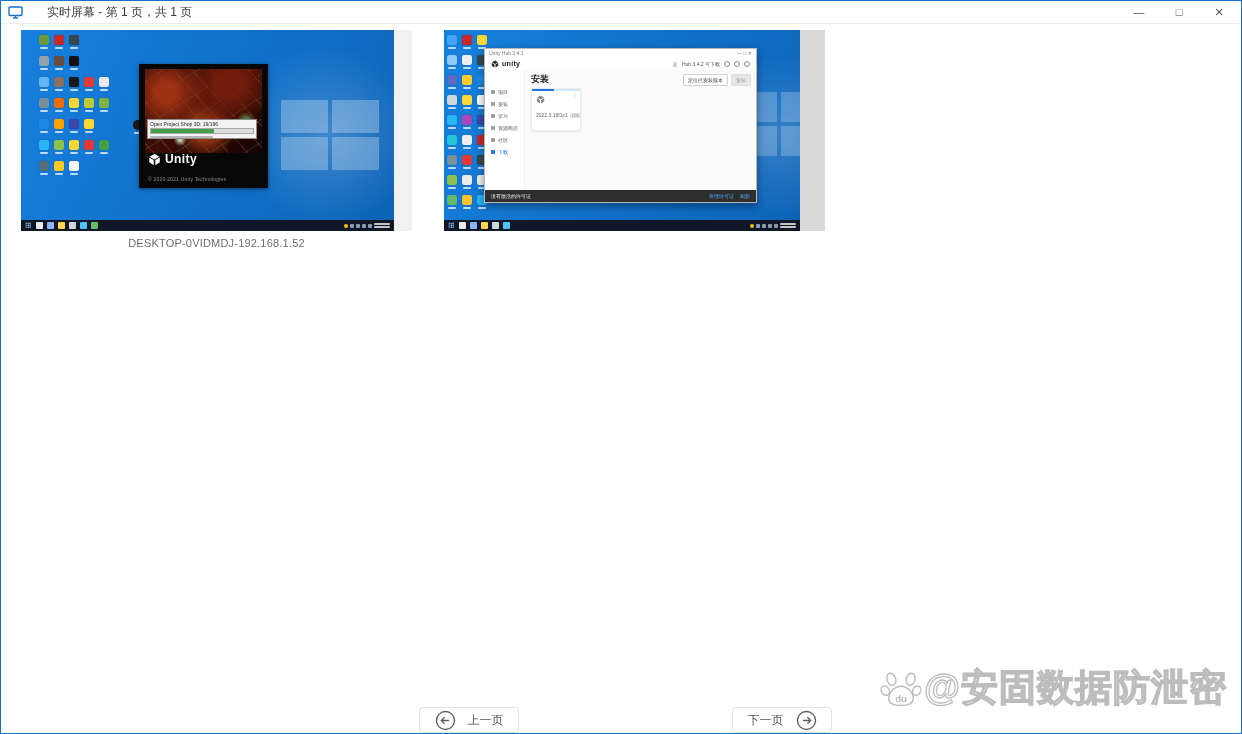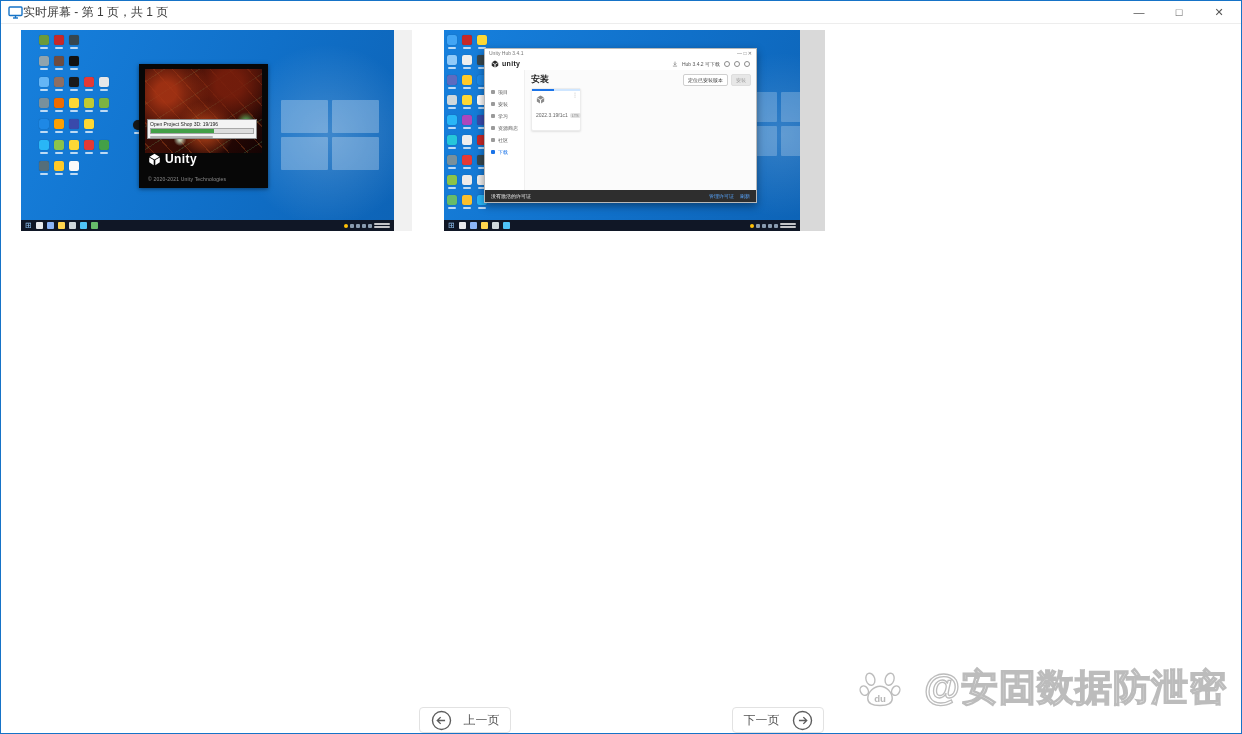--- a/index.html
+++ b/index.html
@@ -1,20 +1,20 @@
 <!DOCTYPE html>
 <html style="--accent: #1673c7; --wallpaper-top: #1780dd; --wallpaper-mid: #1070c9; --wallpaper-bottom: #0d63b6; --taskbar: #101726; --selection-blue: #1a73e8; --progress-green: #43a047; --letterbox-left: #f1f1f1; --letterbox-right: #d9d9d9;"><head>
 <meta charset="utf-8">
 <style>
   html,body{margin:0;padding:0;background:#fff;}
   body{width:1242px;height:734px;overflow:hidden;font-family:"Liberation Sans",sans-serif;position:relative;}
   .app{position:absolute;inset:0;border:1px solid var(--accent,#1673c7);box-sizing:border-box;background:#fff;}
 
   
-  .titlebar{position:absolute;left:0;top:0;right:0;height:22px;background:#fff;border-bottom:1px solid #ededed;display:flex;align-items:center;padding-left:7px;gap:0;}
+  .titlebar{position:absolute;left:0;top:0;right:0;height:22px;background:#fff;border-bottom:1px solid #ededed;display:flex;align-items:center;padding-left:7px;gap:24px;}
   .title-text{font-size:12px;color:#3a3a3a;}
   .win-controls{position:absolute;right:2px;top:0;height:22px;display:flex;}
   .wbtn{width:40px;height:22px;display:flex;align-items:center;justify-content:center;font-size:11px;color:#555;background:transparent;border:none;padding:0;}
 
   
   .screen{position:absolute;top:29px;height:201px;overflow:hidden;background:linear-gradient(115deg,var(--wallpaper-top,#1780dd) 0%,var(--wallpaper-mid,#1070c9) 55%,var(--wallpaper-bottom,#0d63b6) 100%);}
   #screen0{left:20px;width:373px;}
   #screen1{left:443px;width:356px;}
   .band{position:absolute;top:29px;height:201px;}
   #band0{left:393px;width:18px;background:var(--letterbox-left,#f1f1f1);}
@@ -90,27 +90,27 @@
   .card-progress{position:absolute;left:0;top:0;height:2px;width:100%;background:#cfe6ff;}
   .card-progress i{position:absolute;left:0;top:0;bottom:0;width:45%;background:var(--selection-blue,#1a73e8);}
   .card-menu{position:absolute;right:2px;top:3px;font-size:6px;color:#999;line-height:6px;}
   .card-version{position:absolute;left:4px;top:23px;display:flex;align-items:center;gap:2px;font-size:5px;color:#666;white-space:nowrap;}
   .card-badge{font-size:4px;line-height:5px;padding:0 2px;background:#e4e4e4;color:#8a8a8a;border-radius:2px;}
   .hub-license{position:absolute;left:0;right:0;bottom:0;height:12px;background:#2e2e2e;display:flex;align-items:center;padding:0 6px;gap:5px;font-size:5px;color:#ececec;}
   .hl-links{margin-left:auto;display:flex;gap:6px;}
   .hl-links span{color:#58a6ff;}
 
   
-  .pager-btn{position:absolute;top:706px;width:92px;height:26px;border:1px solid #e2e2e2;background:#fff;display:flex;align-items:center;justify-content:center;gap:12px;font-size:12px;color:#555;border-radius:4px;padding:0;}
+  .pager-btn{position:absolute;top:706px;width:100px;height:26px;border:1px solid #e2e2e2;background:#fff;display:flex;align-items:center;justify-content:center;gap:12px;font-size:12px;color:#555;border-radius:4px;padding:0;}
   #prev-btn{left:418px;}
   #next-btn{left:731px;}
 
   
   .watermark{position:absolute;right:14px;bottom:20px;display:flex;align-items:center;gap:2px;}
-  .wm-text{font-size:37px;font-weight:bold;letter-spacing:1px;color:rgba(255,255,255,.4);margin-left:21px;-webkit-text-stroke:1.3px rgba(176,176,176,.85);}
+  .wm-text{font-size:37px;font-weight:bold;letter-spacing:1px;color:rgba(255,255,255,.4);-webkit-text-stroke:1.3px rgba(176,176,176,.85);}
 </style>
 </head>
 <body>
 
 <div class="app">
 
   <div class="titlebar">
     <svg width="15" height="13" viewBox="0 0 15 13">
       <rect x="1" y="1" width="13" height="8.5" rx="1" fill="none" stroke="#1673c7" stroke-width="1.4"></rect>
       <line x1="5" y1="12" x2="10" y2="12" stroke="#1673c7" stroke-width="1.4"></line>
@@ -214,20 +214,21 @@
           <i class="tb-g"></i>
           <i class="tb-g"></i>
           <span class="tb-clock">
             <i></i>
             <i></i>
           </span>
         </span>
       </div>
   </div>
   <div class="band" id="band0"></div>
+  <div class="thumb-label" id="label0">DESKTOP-0VIDMDJ-192.168.1.52</div>
 
   <div class="screen" id="screen1">
     <div class="glow" style="left:230px;top:20px;width:180px;height:170px;background:radial-gradient(circle at 60% 50%,rgba(255,255,255,.16),transparent 60%);"></div>
     <div class="win-logo" style="left:300px;top:62px;width:70px;height:64px;opacity:.8;">
       <div></div>
         <div></div>
         <div></div>
         <div></div>
     </div>
     <div id="icons1" style="position:absolute;inset:0;">

